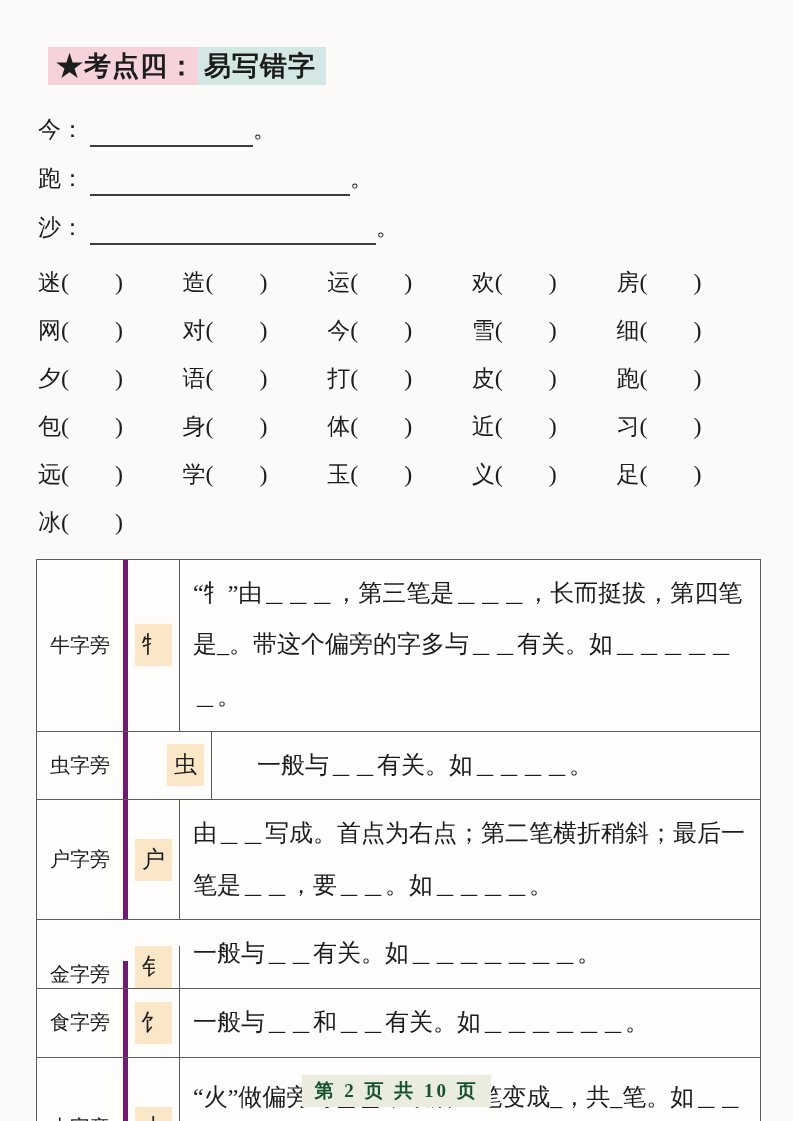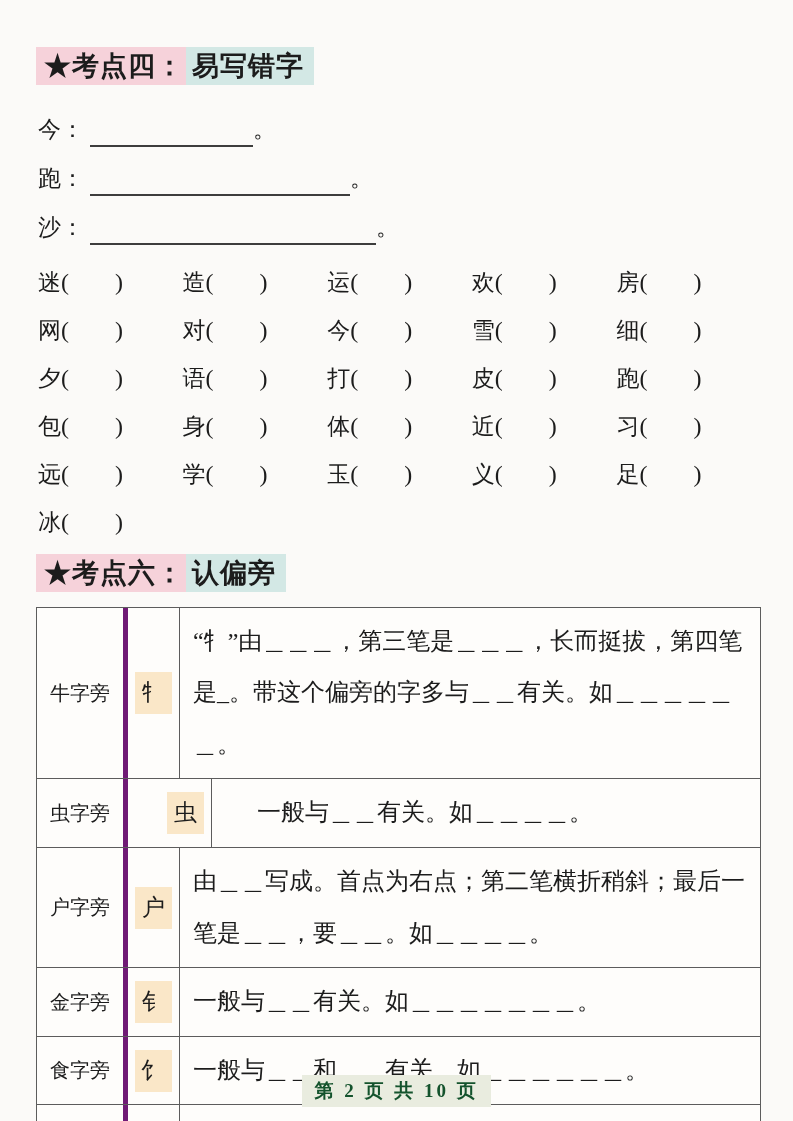--- a/index.html
+++ b/index.html
@@ -7,21 +7,21 @@
     width:793px;height:1121px;
     background:#fbfaf8;
     font-family:"Liberation Serif","DejaVu Serif",serif;
     color:#1c1c1c;
     overflow:hidden;
     position:relative;
   }
   .page{padding:46px 32px 0 36px;}
 
   
-  .sec-header{font-size:27px;font-weight:bold;line-height:1.55;letter-spacing:1px;white-space:nowrap;}
+  .sec-header{font-size:27px;font-weight:bold;line-height:1.55;letter-spacing:1px;white-space:nowrap;margin-left:12px;}
   .hl-pink{background:#f6d2da;padding:4px 2px 4px 8px;}
   .hl-teal{background:#d3e8e5;padding:4px 10px 4px 6px;}
 
   
   .fill-lines{margin:10px 0 4px 2px;}
   .fill-line{height:49px;display:flex;align-items:flex-end;font-size:23px;}
   .fl-prompt{font-weight:500;padding-bottom:2px;}
   .fl-blank{display:inline-block;border-bottom:2px solid #3d3d3d;height:26px;margin-left:6px;}
   .fl-blank.w1{width:163px;}
   .fl-blank.w2{width:260px;}
@@ -59,21 +59,21 @@
     padding:6px 7px;
   }
   .tc.desc{
     flex:1;font-size:24px;line-height:2.15;
     padding:8px 10px 8px 13px;
     word-break:break-all;
   }
   .h-r1{min-height:97px;}
   .h-r2{min-height:49px;gap:32px;}
   .h-r3{min-height:99px;}
-  .h-r4{min-height:48px;}
+  .h-r4{min-height:48px;align-items:flex-end;}
   .h-r5{min-height:48px;}
   .h-r6{min-height:106px;}
   .h-r6 .tc.desc{line-height:2.6;}
 
   
   .footer{position:absolute;left:0;right:0;bottom:14px;text-align:center;}
   .footer-badge{
     display:inline-block;background:#e9ecdf;
     font-size:19px;font-weight:bold;letter-spacing:3px;
     padding:3px 12px;color:#14532d;
@@ -271,23 +271,20 @@
     <div class="wrow">
       <div class="wcell">
           <span class="wchar">冰</span>
           <span class="wparen">(</span>
           <span class="wgap"></span>
           <span class="wparen">)</span>
         </div>
     </div>
   </div>
 
-  <div class="sec-header">
-    <span class="hl-pink">★考点六：</span><span class="hl-teal">认偏旁</span>
-  </div>
 
   <div class="rad-table">
     <div class="trow h-r1">
       <div class="tc name">牛字旁</div>
       <div class="tc rad">
           <span class="radbox">牜</span>
         </div>
       <div class="tc desc">“牜”由＿＿＿，第三笔是＿＿＿，长而挺拔，第四笔是_。带这个偏旁的字多与＿＿有关。如＿＿＿＿＿＿。</div>
     </div>
     <div class="trow h-r2">

